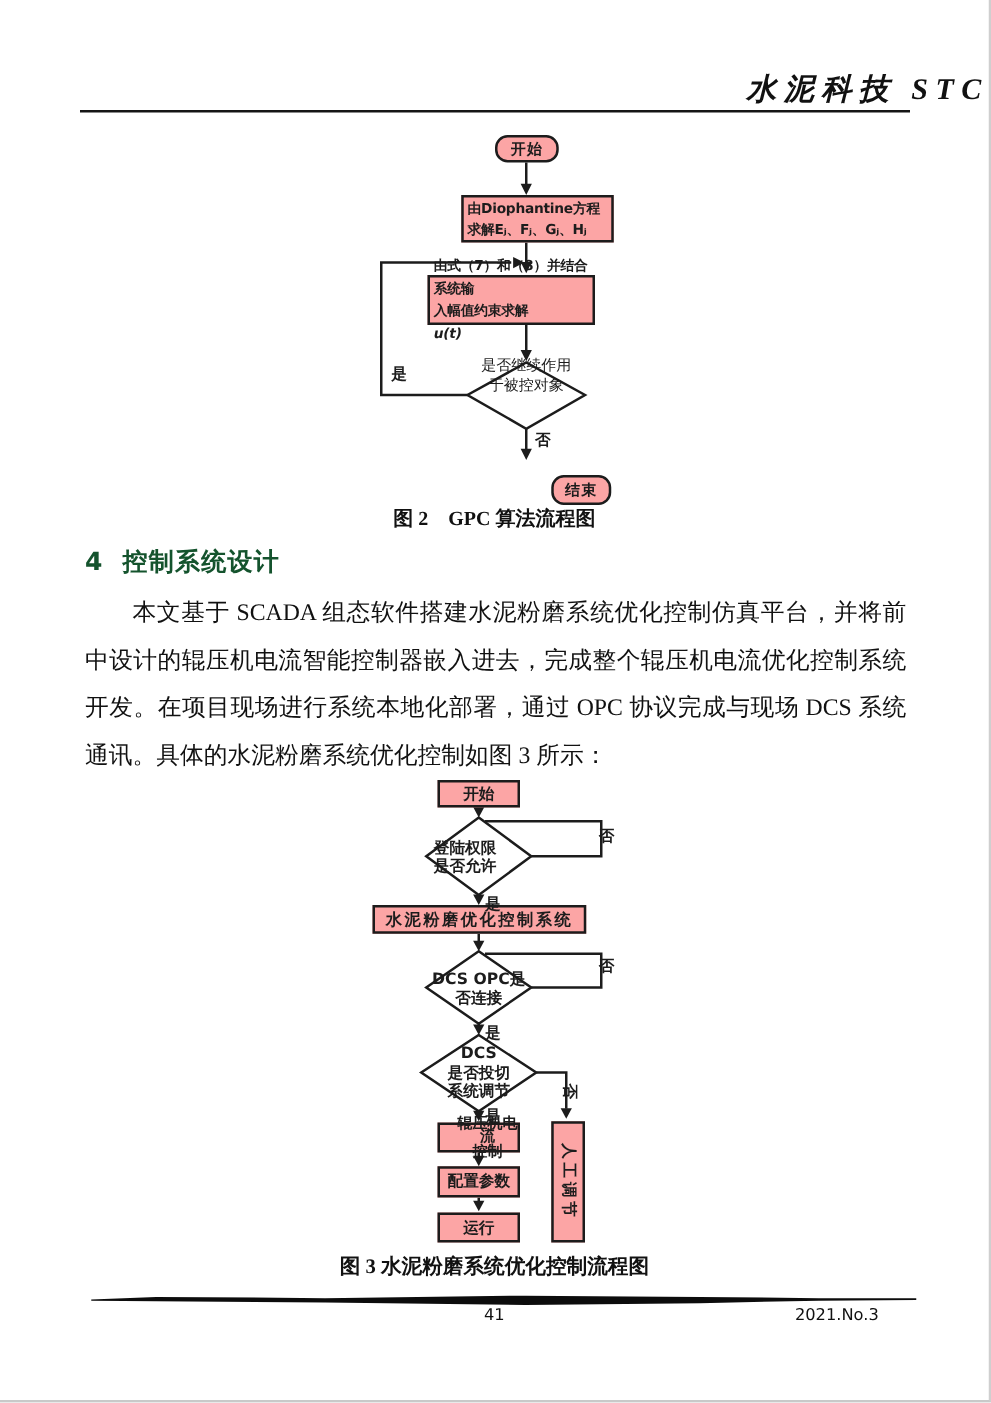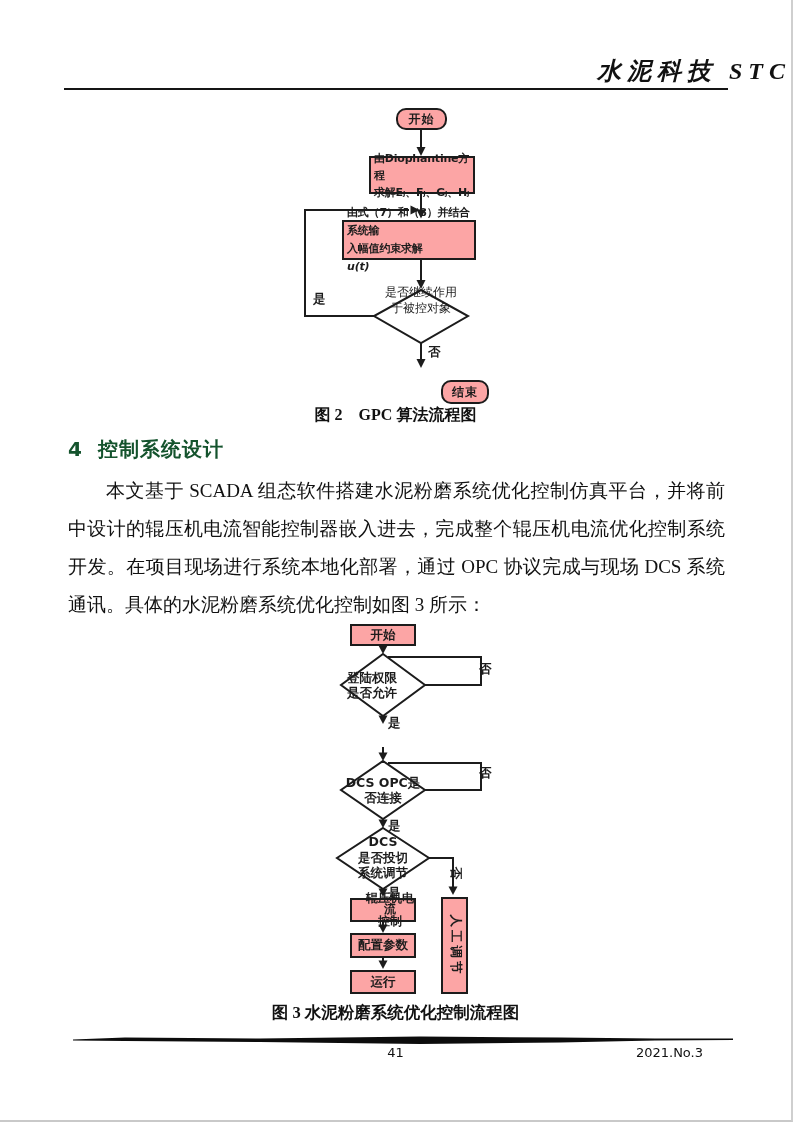--- a/index.html
+++ b/index.html
@@ -115,21 +115,21 @@
 
     <g>
       <polygon fill="#0c0c0c" points="73,1039.5 125,1037.5 260,1038.5 420,1036.5 560,1037.5 655,1038.5 733,1038.5 733,1040 655,1040.5 560,1042.5 420,1044 260,1042 125,1041 73,1040.5"></polygon>
     </g>
   </svg>
 
   <div class="nbox f2 round" style="left:396px;top:108px;width:51px;height:22px;">
     <span>开始</span>
   </div>
 
-  <div class="nbox f2 textbox" style="left:369px;top:156px;width:106px;height:38px;">
+  <div class="nbox f2 textbox" style="left:369px;top:156px;width:122px;height:38px;">
     <span>由Diophantine方程</span>
     <span>求解Eⱼ、Fⱼ、Gⱼ、Hⱼ</span>
   </div>
 
   <div class="nbox f2 textbox" style="left:342px;top:220px;width:134px;height:40px;line-height:18px;">
     <span>由式（7）和（8）并结合系统输</span>
     <span>
         <span>入幅值约束求解</span>
         <span class="it">u(t)</span>
       </span>
@@ -160,20 +160,23 @@
 
   <div class="nbox f3" style="left:350px;top:624px;width:66px;height:22px;">
     <span>开始</span>
   </div>
 
   <div class="dtext pre f3d" style="left:330px;top:669px;width:84px;height:32px;">登陆权限
 是否允许</div>
   <div class="lbl" style="left:479px;top:662px;">否</div>
   <div class="lbl" style="left:388px;top:716px;">是</div>
 
+  <div class="nbox f3 wide" style="left:298px;top:724px;width:171px;height:23px;">
+    <span>水泥粉磨优化控制系统</span>
+  </div>
 
   <div class="dtext pre f3d" style="left:341px;top:774px;width:84px;height:32px;">DCS OPC是
 否连接</div>
   <div class="lbl" style="left:479px;top:766px;">否</div>
   <div class="lbl" style="left:388px;top:819px;">是</div>
 
   <div class="dtext pre f3d" style="left:337px;top:834px;width:92px;height:47px;line-height:15.5px;">DCS
 是否投切
 系统调节</div>
   <div class="lbl" style="left:450px;top:866px;"><span class="rot90">否</span></div>

